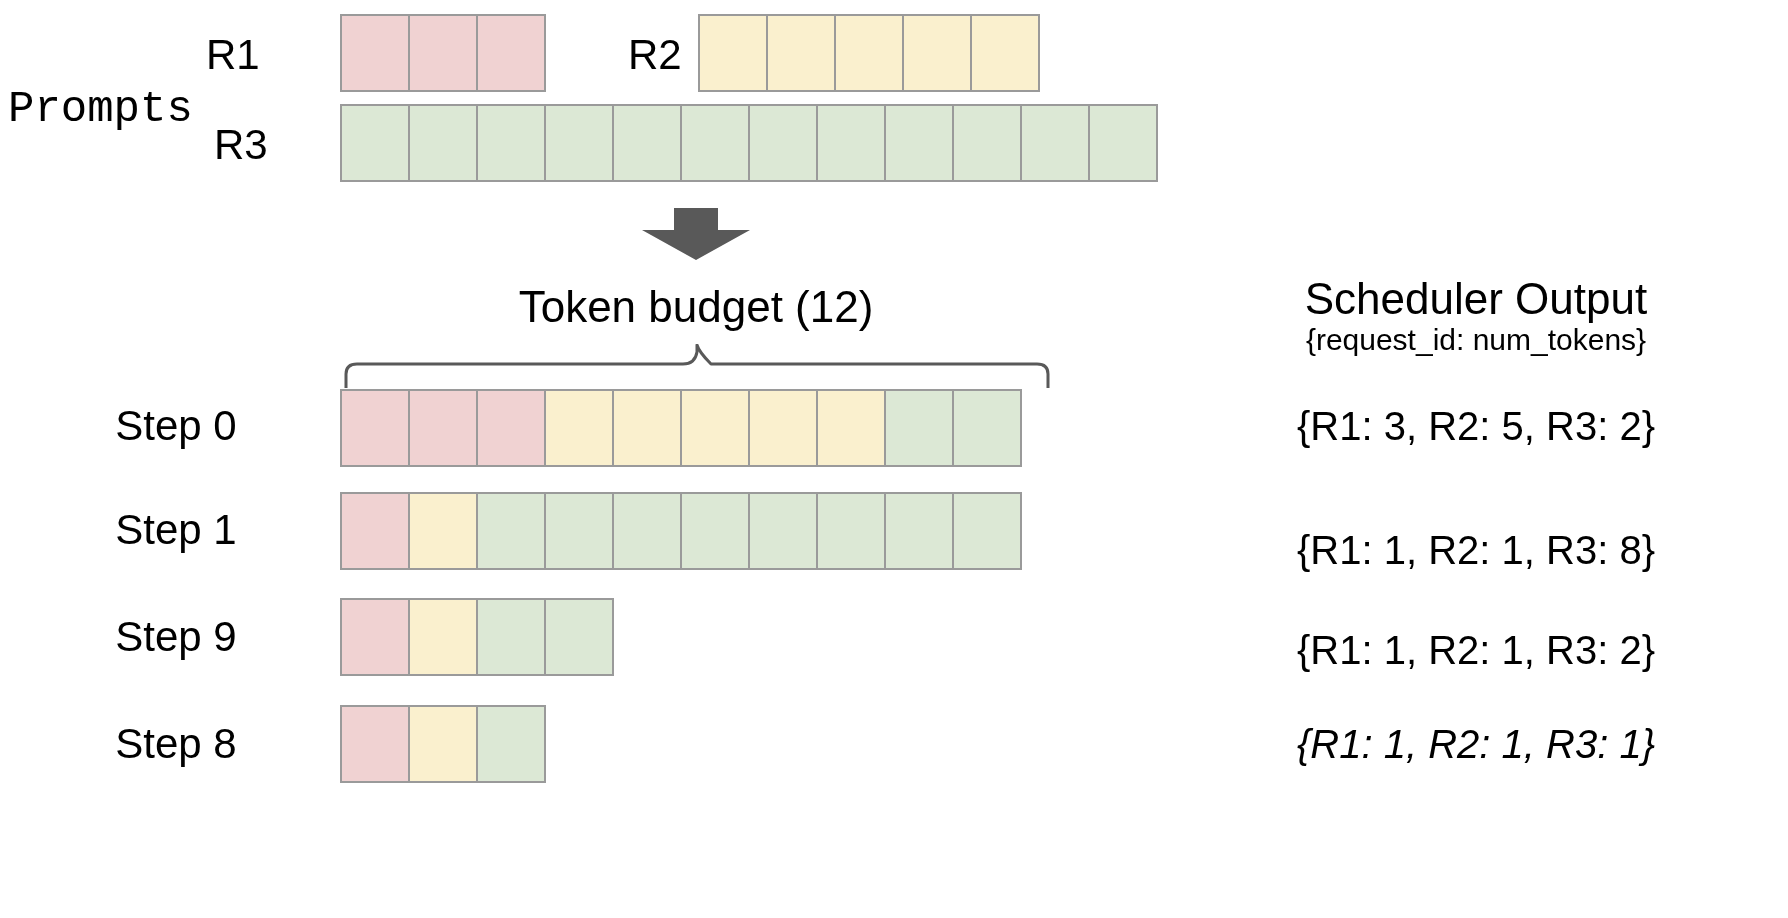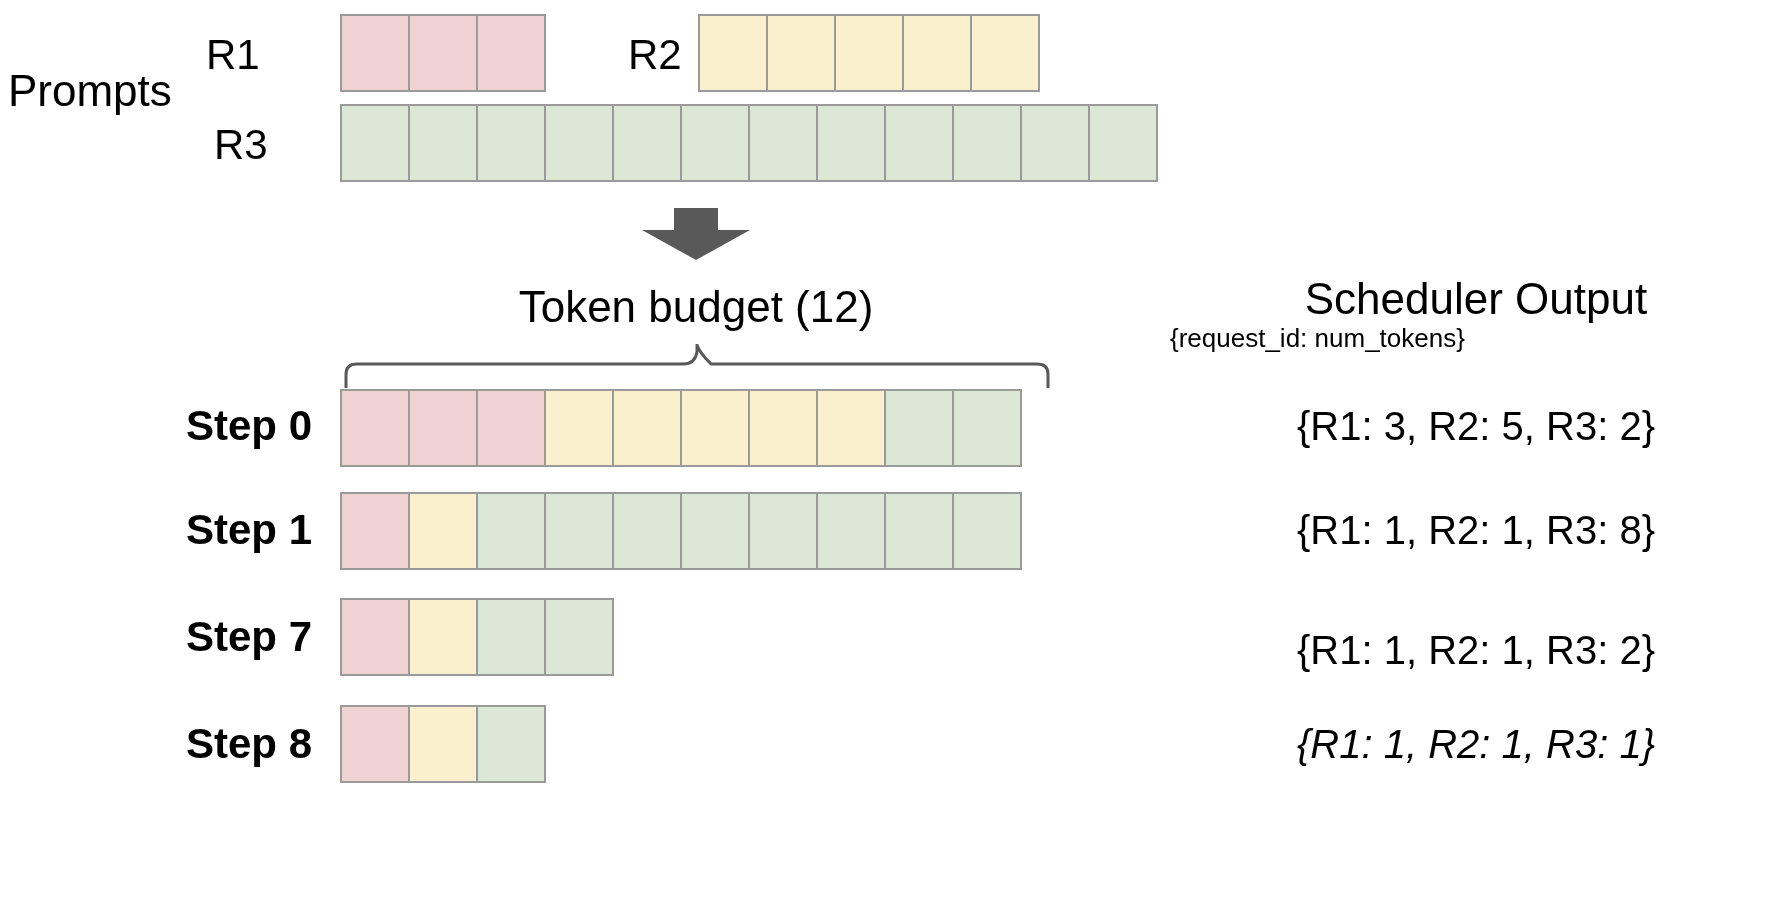--- a/index.html
+++ b/index.html
@@ -24,40 +24,39 @@
   }
   .lbl-req {
     font-size: 42px;
     line-height: 1;
     white-space: nowrap;
   }
   .lbl-step {
     font-size: 42px;
     line-height: 1;
     white-space: nowrap;
-    text-align: right;
-    font-weight: bold;
+    text-align: center;
   }
   .lbl-budget {
     font-size: 44px;
     line-height: 1;
     white-space: nowrap;
     text-align: center;
   }
   .lbl-sched-title {
     font-size: 44px;
     line-height: 1;
     white-space: nowrap;
     text-align: center;
   }
   .lbl-sched-sub {
-    font-size: 26px;
+    font-size: 30px;
     line-height: 1;
     white-space: nowrap;
-    text-align: left;
+    text-align: center;
   }
   .lbl-out {
     font-size: 40px;
     line-height: 1;
     white-space: nowrap;
     text-align: center;
   }
 
   
   .strip {
@@ -76,21 +75,21 @@
 
   
   .arrow-wrap { position: absolute; }
 
   
   .brace-wrap { position: absolute; }
 </style>
 </head>
 <body>
 
-<div class="abs lbl-big" style="left:8px; top:69px;">Prompts</div>
+<div class="abs lbl-big" style="left:8px; top:87px;font-family:Liberation Mono, monospace;">Prompts</div>
 
 <div class="abs lbl-req" style="left:206px; top:34px;">R1</div>
 
 <div class="abs lbl-req" style="left:628px; top:34px;">R2</div>
 
 <div class="abs lbl-req" style="left:214px; top:124px;">R3</div>
 
 <div class="strip" id="prompt-strip-r1" style="left:340px; top:14px;">
     <div class="cell c-r1" style="width: 70px; height: 78px;"></div>
     <div class="cell c-r1" style="width: 70px; height: 78px;"></div>
@@ -160,23 +159,23 @@
     <div class="cell c-r2" style="width: 70px; height: 78px;"></div>
     <div class="cell c-r3" style="width: 70px; height: 78px;"></div>
     <div class="cell c-r3" style="width: 70px; height: 78px;"></div>
     <div class="cell c-r3" style="width: 70px; height: 78px;"></div>
     <div class="cell c-r3" style="width: 70px; height: 78px;"></div>
     <div class="cell c-r3" style="width: 70px; height: 78px;"></div>
     <div class="cell c-r3" style="width: 70px; height: 78px;"></div>
     <div class="cell c-r3" style="width: 70px; height: 78px;"></div>
     <div class="cell c-r3" style="width: 70px; height: 78px;"></div>
   </div>
-<div class="abs lbl-out" style="left:1170px; top:510px; width:612px;">{R1: 1, R2: 1, R3: 8}</div>
+<div class="abs lbl-out" style="left:1170px; top:530px; width:612px;">{R1: 1, R2: 1, R3: 8}</div>
 
-<div class="abs lbl-step" style="left:40px; top:616px; width:272px;">Step 7</div>
+<div class="abs lbl-step" style="left:40px; top:616px; width:272px;">Step 9</div>
 <div class="strip" id="step-strip-2" style="left:340px; top:598px;">
     <div class="cell c-r1" style="width: 70px; height: 78px;"></div>
     <div class="cell c-r2" style="width: 70px; height: 78px;"></div>
     <div class="cell c-r3" style="width: 70px; height: 78px;"></div>
     <div class="cell c-r3" style="width: 70px; height: 78px;"></div>
   </div>
 <div class="abs lbl-out" style="left:1170px; top:630px; width:612px;">{R1: 1, R2: 1, R3: 2}</div>
 
 <div class="abs lbl-step" style="left:40px; top:723px; width:272px;">Step 8</div>
 <div class="strip" id="step-strip-3" style="left:340px; top:705px;">

